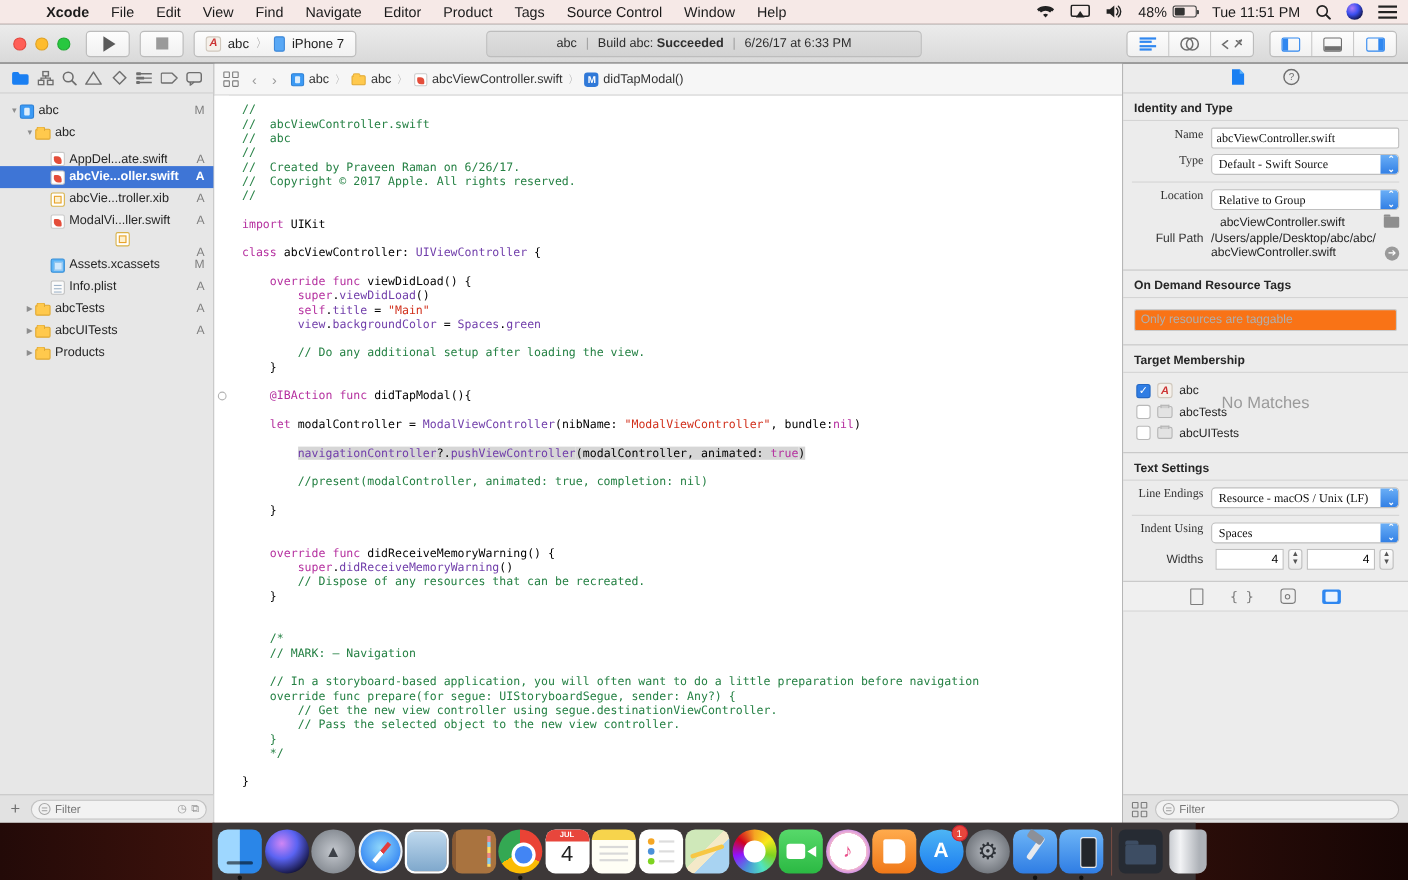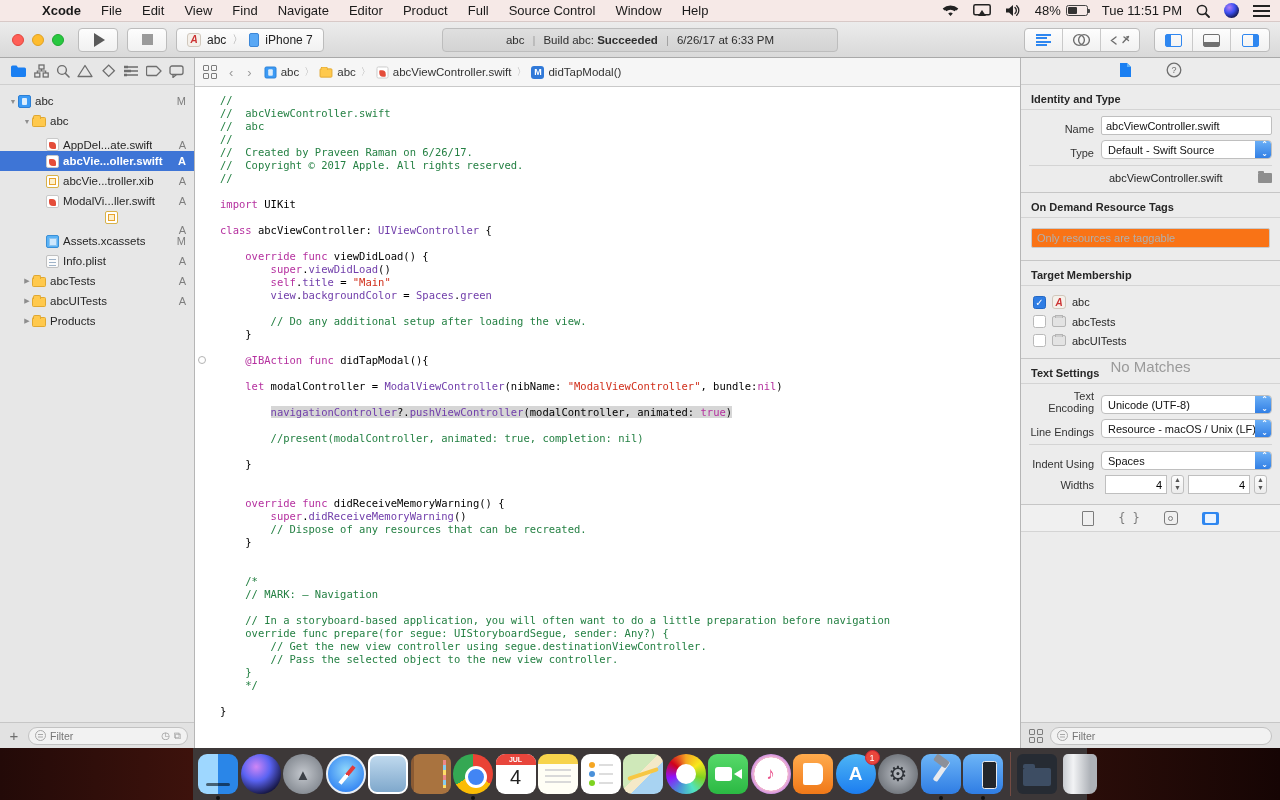--- a/index.html
+++ b/index.html
@@ -102,21 +102,21 @@
   .code-ribbon { position:absolute; top:29px; left:0; width:13px; bottom:0; background:#fafafa; border-right:1px solid #f0f0f0;}
   .code-line { font-family:"DejaVu Sans Mono","Liberation Mono",monospace; font-size:10.5px; line-height:13px; white-space:pre; color:#000;}
   .c-k { color:#b5309f; } .c-s { color:#d12f1b; } .c-t { color:#703daa; } .c-c { color:#248043; }
   .seg-hl { background:#d6d6d6; }
   .ib-well { position:absolute; left:3px; width:8px; height:8px; border:1.5px solid #b3b3b3; border-radius:50%; background:#fff;}
 
   
   .insp-tabs { height:27px; border-bottom:1px solid #cfcfcf; display:flex; align-items:center; justify-content:center; gap:34px;}
   .sec-hd { font-weight:bold; padding:8px 10px 4px; border-bottom:1px solid #d4d4d4; margin-bottom:6px;}
   .sec-top { border-top:1px solid #c6c6c6; margin-top:8px; }
-  .form-row { display:flex; align-items:flex-end; margin:5px 8px; }
+  .form-row { display:flex; align-items:flex-start; margin:5px 8px;font-family:Liberation Serif, serif; }
   .f-label { width:72px; text-align:right; padding-right:7px; color:#333; flex:none;}
   .f-input { flex:1; height:19px; border:1px solid #bfbfbf; border-radius:2px; background:#fff; font-size:11px; padding:0 4px; color:#111; font-family:inherit; outline:none; min-width:0;}
   .f-select { flex:1; height:19px; border:1px solid #bfbfbf; border-radius:4px; background:#fff; display:flex; align-items:center; position:relative; padding:0 18px 0 6px; color:#111; white-space:nowrap; overflow:hidden;}
   .f-select::after { content:""; position:absolute; right:0; top:-1px; bottom:-1px; width:16px; background:linear-gradient(#6db1f7,#2f7de4); border-radius:0 4px 4px 0;}
   .f-select::before { content:"⌃\A⌄"; white-space:pre; position:absolute; right:3px; top:-1px; z-index:2; color:#fff; font-size:8px; line-height:9px; font-weight:bold;}
   .hairline { height:1px; background:#d4d4d4; margin:6px 8px; }
   .loc-file { display:flex; align-items:center; margin:2px 8px 2px 88px; gap:6px;}
   .mini-folder { width:14px; height:10px; background:#8e8e8e; border-radius:1px; position:relative; margin-left:auto;}
   .mini-folder::before { content:""; position:absolute; top:-2px; left:0; width:6px; height:2px; background:#8e8e8e; border-radius:1px 1px 0 0;}
   .fullpath-row { display:flex; margin:3px 8px; }
@@ -204,21 +204,21 @@
   <span class="apple"></span>
   <div id="menu-items" style="display:flex;">
       <span class="menu-item app-name">Xcode</span>
       <span class="menu-item">File</span>
       <span class="menu-item">Edit</span>
       <span class="menu-item">View</span>
       <span class="menu-item">Find</span>
       <span class="menu-item">Navigate</span>
       <span class="menu-item">Editor</span>
       <span class="menu-item">Product</span>
-      <span class="menu-item">Full</span>
+      <span class="menu-item">Tags</span>
       <span class="menu-item">Source Control</span>
       <span class="menu-item">Window</span>
       <span class="menu-item">Help</span>
     </div>
   <div class="mb-right">
     <span>
         <svg width="17" height="12" viewBox="0 0 17 12">
           <path d="M8.5 11 L10.8 8.4 A3.6 3.6 0 0 0 6.2 8.4 Z M4.3 6.3 A6.4 6.4 0 0 1 12.7 6.3 L14.6 4.2 A9.2 9.2 0 0 0 2.4 4.2 Z M0.6 2.2 L2.4 4.2 M8.5 11 8.5 11" fill="#222"></path>
           <path d="M8.5 0.5 A11.6 11.6 0 0 0 0.7 3.5 L2.4 5.4 A9 9 0 0 1 14.6 5.4 L16.3 3.5 A11.6 11.6 0 0 0 8.5 0.5 Z" fill="#222"></path>
         </svg>
@@ -561,23 +561,34 @@
       <span class="f-label">Name</span>
       <input class="f-input" value="abcViewController.swift" style="">
     </div>
     <div class="form-row">
       <span class="f-label">Type</span>
       <span class="f-select">
           <span>Default - Swift Source</span>
         </span>
     </div>
     <div class="hairline"></div>
+    <div class="form-row">
+      <span class="f-label">Location</span>
+      <span class="f-select">
+          <span>Relative to Group</span>
+        </span>
+    </div>
     <div class="loc-file">
       <span>abcViewController.swift</span>
       <span class="mini-folder"></span>
+    </div>
+    <div class="fullpath-row">
+      <span class="f-label" style="align-self:flex-start">Full Path</span>
+      <span class="fp-val">/Users/apple/Desktop/abc/abc/abcViewController.swift</span>
+      <span class="go-arrow">➔</span>
     </div>
 
     <div class="sec-hd sec-top">On Demand Resource Tags</div>
     <input class="odr-input" placeholder="Only resources are taggable" style="">
 
     <div class="sec-hd sec-top">Target Membership</div>
     <div id="targets">
         <div class="tgt-row">
           <span class="cb on">✓</span>
           <span class="tgt-app">A</span>
@@ -589,26 +600,20 @@
           <span>abcTests</span>
         </div>
         <div class="tgt-row">
           <span class="cb"></span>
           <span class="tgt-bundle"></span>
           <span>abcUITests</span>
         </div>
       </div>
 
     <div class="sec-hd sec-top">Text Settings</div>
-    <div class="form-row">
-      <span class="f-label">Text Encoding</span>
-      <span class="f-select">
-          <span>Unicode (UTF-8)</span>
-        </span>
-    </div>
     <div class="form-row">
       <span class="f-label">Line Endings</span>
       <span class="f-select">
           <span>Resource - macOS / Unix (LF)</span>
         </span>
     </div>
     <div class="hairline"></div>
     <div class="form-row">
       <span class="f-label">Indent Using</span>
       <span class="f-select">

